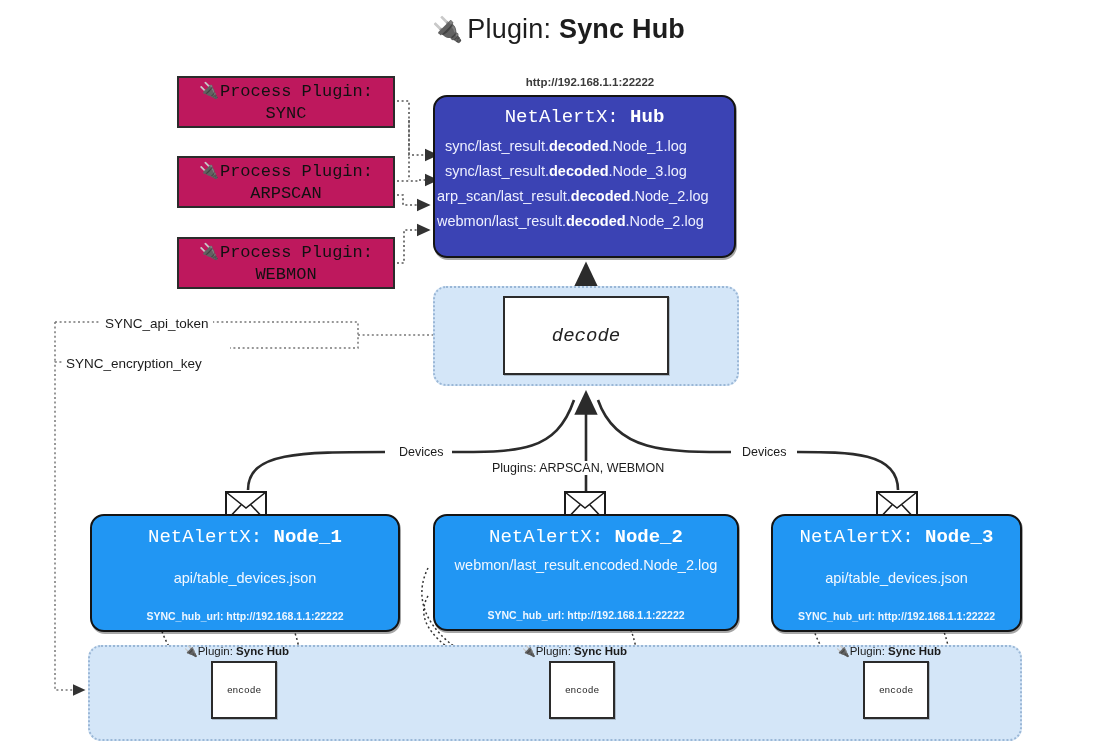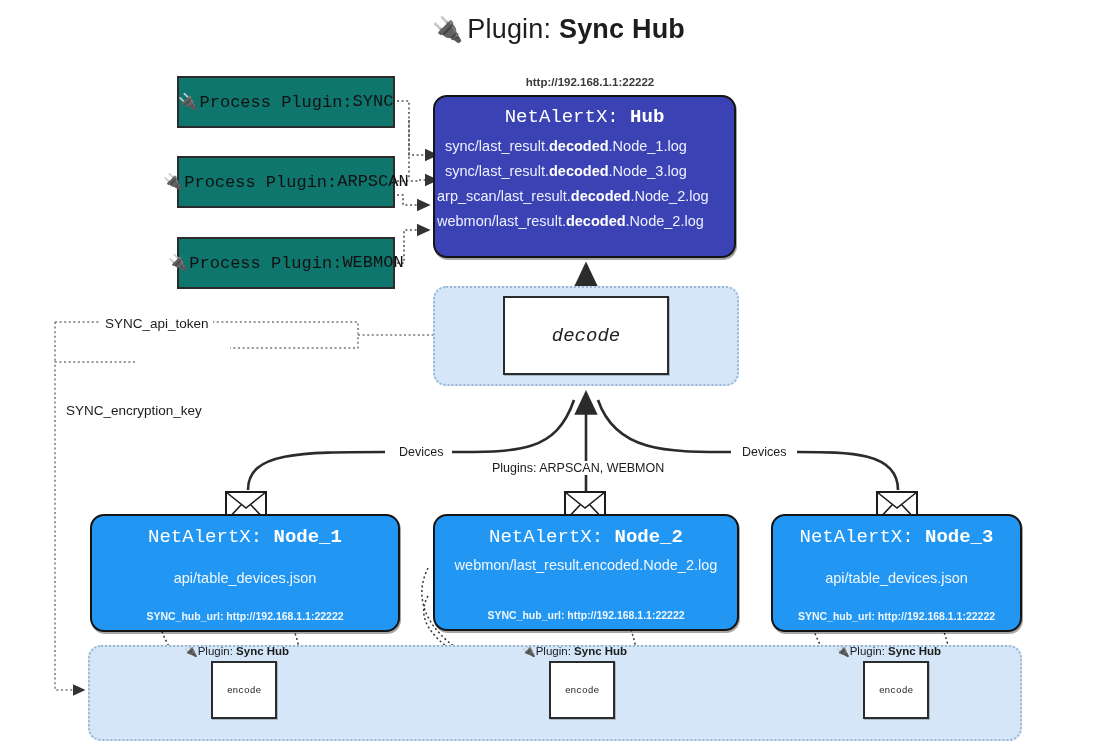--- a/index.html
+++ b/index.html
@@ -13,24 +13,24 @@
   
   #page-title{
     left:0;top:14px;width:1117px;text-align:center;
     font-size:27px;color:#1d1d1d;letter-spacing:.2px;
   }
   #page-title .plug{font-size:25px;margin-right:4px;}
   #page-title .b{font-weight:bold;}
 
   
   .procbox{
-    border:2px solid #2b2b2b;background:#0f766e;
+    border:2px solid #2b2b2b;background:#be185d;
     font-family:"Liberation Mono","DejaVu Sans Mono",monospace;
     font-size:17px;line-height:22px;text-align:center;color:#111;
-    display:flex;flex-direction:row;justify-content:center;align-items:center;
+    display:flex;flex-direction:column;justify-content:center;align-items:center;
     padding:4px 8px;
   }
   .procbox .l1{white-space:nowrap;}
   .procbox .l1 .plug{font-family:"DejaVu Sans",sans-serif;font-size:16px;margin-right:1px;}
 
   
   #hub-url{
     left:455px;top:76px;width:270px;text-align:center;
     font-size:11.5px;font-weight:bold;color:#3b3b3b;
   }
@@ -75,21 +75,21 @@
   }
   .plugin-label .plug{font-size:11px;}
   .plugin-label b{font-weight:bold;}
   #plabel-1{left:184px;top:645px;}
   #plabel-2{left:522px;top:645px;}
   #plabel-3{left:836px;top:645px;}
 
   
   .credlabel{font-size:13.5px;color:#1b1b1b;background:#ffffff;padding:0 4px;white-space:nowrap;}
   #cred-token{left:101px;top:316px;}
-  #cred-key{left:62px;top:356px;margin-top:47px;}
+  #cred-key{left:62px;top:356px;}
 
   
   .edgelabel{font-size:12.5px;color:#1b1b1b;background:#ffffff;padding:0 5px;white-space:nowrap;}
   #lbl-dev-left{left:394px;top:445px;}
   #lbl-dev-right{left:737px;top:445px;}
   #lbl-plugins{left:487px;top:461px;}
 
   
   .nodebox{
     background:#2196f3;border:2px solid #141414;border-radius:14px;

